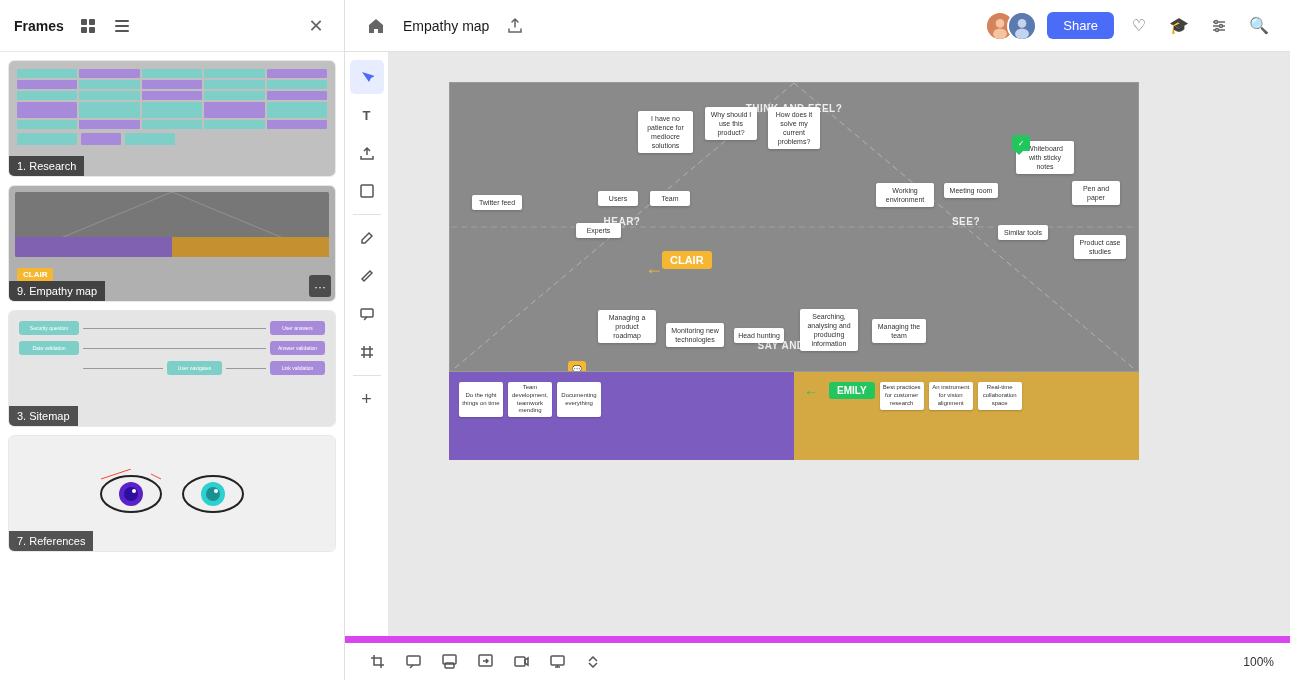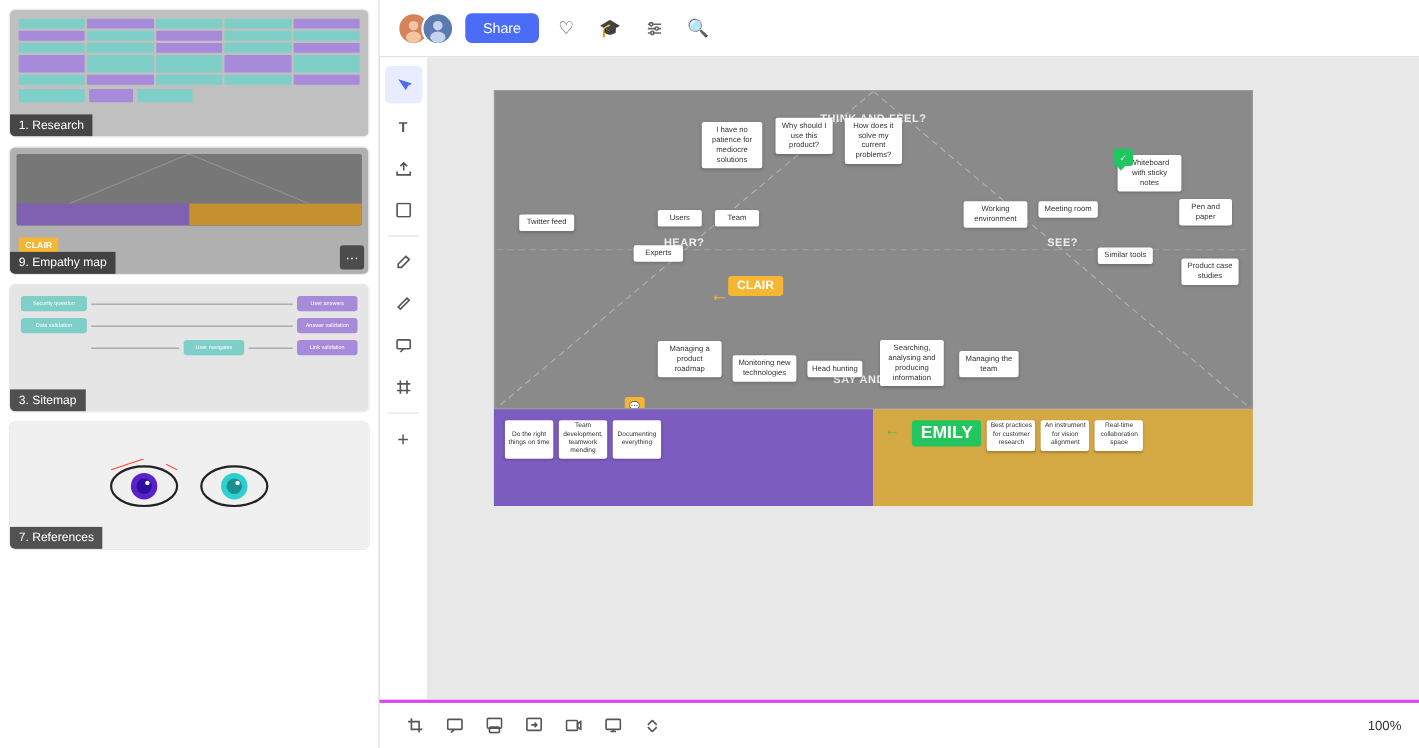--- a/index.html
+++ b/index.html
@@ -327,21 +327,21 @@
       min-height: 28px;
       display: flex;
       align-items: center;
       justify-content: center;
     }
 
     
     .bottom-toolbar {
       height: 44px;
       background: #ffffff;
-      border-top: 3px solid #d946ef;
+      border-top: 7px solid #d946ef;
       display: flex;
       align-items: center;
       justify-content: space-between;
       padding: 0 16px;
     }
 
     .bottom-left {
       display: flex;
       align-items: center;
       gap: 4px;
@@ -376,20 +376,43 @@
     .r-card {
       height: 9px;
       border-radius: 1px;
       flex: 1;
     }
   </style>
 </head>
 <body>
 
 <div class="sidebar">
+  <div class="sidebar-header">
+    <div class="sidebar-header-left">
+      <span class="sidebar-title">Frames</span>
+      <div class="sidebar-icons">
+        <button class="icon-btn">
+          <svg width="16" height="16" viewBox="0 0 16 16" fill="currentColor">
+            <rect x="1" y="1" width="6" height="6" rx="1"></rect>
+              <rect x="9" y="1" width="6" height="6" rx="1"></rect>
+            <rect x="1" y="9" width="6" height="6" rx="1"></rect>
+              <rect x="9" y="9" width="6" height="6" rx="1"></rect>
+          </svg>
+        </button>
+        <button class="icon-btn">
+          <svg width="16" height="16" viewBox="0 0 16 16" fill="currentColor">
+            <rect x="1" y="2" width="14" height="2" rx="1"></rect>
+              <rect x="1" y="7" width="14" height="2" rx="1"></rect>
+              <rect x="1" y="12" width="14" height="2" rx="1"></rect>
+          </svg>
+        </button>
+      </div>
+    </div>
+    <div class="close-btn">✕</div>
+  </div>
 
   <div class="frames-list">
 
     <div class="frame-item">
       <div class="frame-thumbnail">
         <div style="background:#c0c0c0;width:100%;height:100%;padding:8px;">
           <div class="r-row">
             <div class="r-card" style="background:#7ecfc7;"></div>
             <div class="r-card" style="background:#a78bda;"></div>
             <div class="r-card" style="background:#7ecfc7;"></div>
@@ -503,20 +526,33 @@
         </div>
         <div class="frame-label">7. References</div>
       </div>
     </div>
   </div>
 </div>
 
 <div class="main">
 
   <div class="topbar">
+    <div class="topbar-left">
+      <div class="home-icon">
+        <svg width="18" height="18" viewBox="0 0 18 18" fill="#666">
+          <path d="M9 2L2 8v8h5v-4h4v4h5V8L9 2z"></path>
+        </svg>
+      </div>
+      <span class="page-title">Empathy map</span>
+      <div class="upload-icon">
+        <svg width="16" height="16" viewBox="0 0 16 16" fill="#666">
+          <path d="M8 1v8M5 4l3-3 3 3M2 11v3h12v-3" stroke="#666" stroke-width="1.5" fill="none" stroke-linecap="round"></path>
+        </svg>
+      </div>
+    </div>
     <div class="topbar-right">
       <div class="avatar-group">
         <div class="avatar" style="background:#e8a070;">
           <svg width="30" height="30" viewBox="0 0 30 30">
             <circle cx="15" cy="15" r="15" fill="#d4835a"></circle>
             <circle cx="15" cy="12" r="5" fill="#f5c4a0"></circle>
             <ellipse cx="15" cy="24" rx="8" ry="6" fill="#f5c4a0"></ellipse>
           </svg>
         </div>
         <div class="avatar" style="background:#7a9bcc;">
@@ -644,21 +680,21 @@
               <div class="small-sticky">Team development, teamwork mending</div>
               <div class="small-sticky">Documenting everything</div>
             </div>
           </div>
 
           <div style="flex:1;background:#d4a843;padding:8px 10px;position:relative;">
             <div style="display:flex;gap:5px;margin-top:2px;align-items:flex-start;">
               <div style="width:20px;display:flex;align-items:center;">
                 <span style="font-size:14px;color:#22c55e;">←</span>
               </div>
-              <div class="person-tag" style="background:#22c55e;position:relative;top:auto;left:auto;font-size:16px;">EMILY</div>
+              <div class="person-tag" style="background:#22c55e;position:relative;top:auto;left:auto;font-size:10px;">EMILY</div>
               <div class="small-sticky">Best practices for customer research</div>
               <div class="small-sticky">An instrument for vision alignment</div>
               <div class="small-sticky">Real-time collaboration space</div>
             </div>
           </div>
         </div>
       </div>
 
     </div>
   </div>

